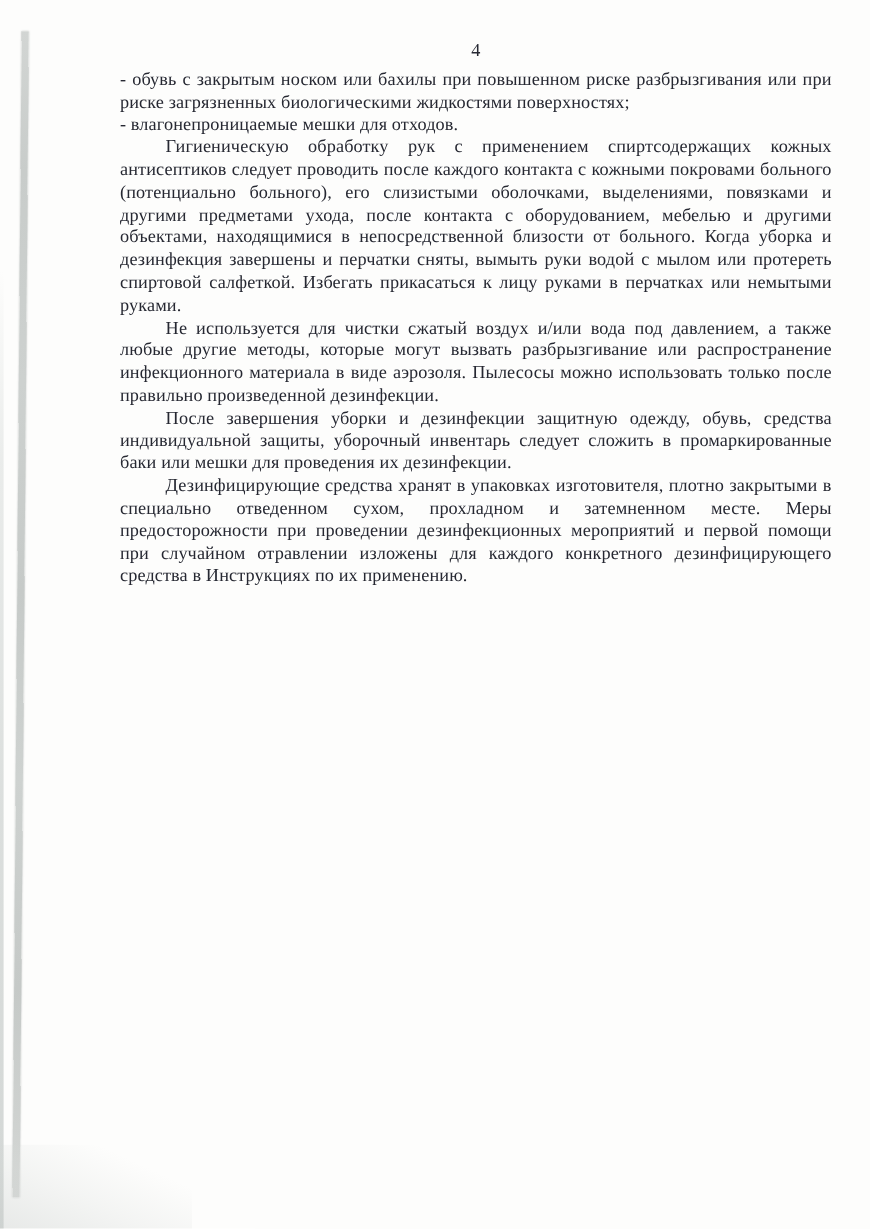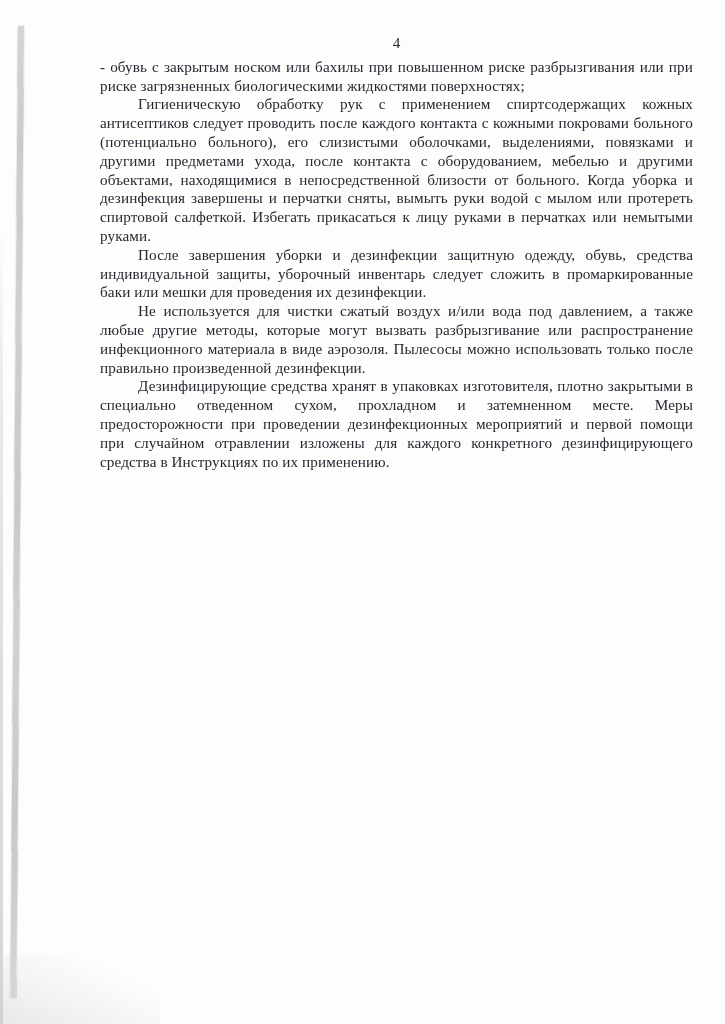--- a/index.html
+++ b/index.html
@@ -84,23 +84,24 @@
 
   <div class="artifact-strip"></div>
   <div class="artifact-edge"></div>
   <div class="artifact-corner"></div>
 
   <div class="text-block">
     <div class="page-number">4</div>
 
     <p class="para no-indent">- обувь с закрытым носком или бахилы при повышенном риске разбрызгивания или при риске загрязненных биологическими жидкостями поверхностях;</p>
 
+    <p class="para no-indent">- влагонепроницаемые мешки для отходов.</p>
 
     <p class="para">Гигиеническую обработку рук с применением спиртсодержащих кожных антисептиков следует проводить после каждого контакта с кожными покровами больного (потенциально больного), его слизистыми оболочками, выделениями, повязками и другими предметами ухода, после контакта с оборудованием, мебелью и другими объектами, находящимися в непосредственной близости от больного. Когда уборка и дезинфекция завершены и перчатки сняты, вымыть руки водой с мылом или протереть спиртовой салфеткой. Избегать прикасаться к лицу руками в перчатках или немытыми руками.</p>
 
+    <p class="para">Не используется для чистки сжатый воздух и/или вода под давлением, а также любые другие методы, которые могут вызвать разбрызгивание или распространение инфекционного материала в виде аэрозоля. Пылесосы можно использовать только после правильно произведенной дезинфекции.</p>
+
     <p class="para">После завершения уборки и дезинфекции защитную одежду, обувь, средства индивидуальной защиты, уборочный инвентарь следует сложить в промаркированные баки или мешки для проведения их дезинфекции.</p>
-
-    <p class="para">Не используется для чистки сжатый воздух и/или вода под давлением, а также любые другие методы, которые могут вызвать разбрызгивание или распространение инфекционного материала в виде аэрозоля. Пылесосы можно использовать только после правильно произведенной дезинфекции.</p>
 
     <p class="para">Дезинфицирующие средства хранят в упаковках изготовителя, плотно закрытыми в специально отведенном сухом, прохладном и затемненном месте. Меры предосторожности при проведении дезинфекционных мероприятий и первой помощи при случайном отравлении изложены для каждого конкретного дезинфицирующего средства в Инструкциях по их применению.</p>
   </div>
 
 </div>
 
 </body></html>

